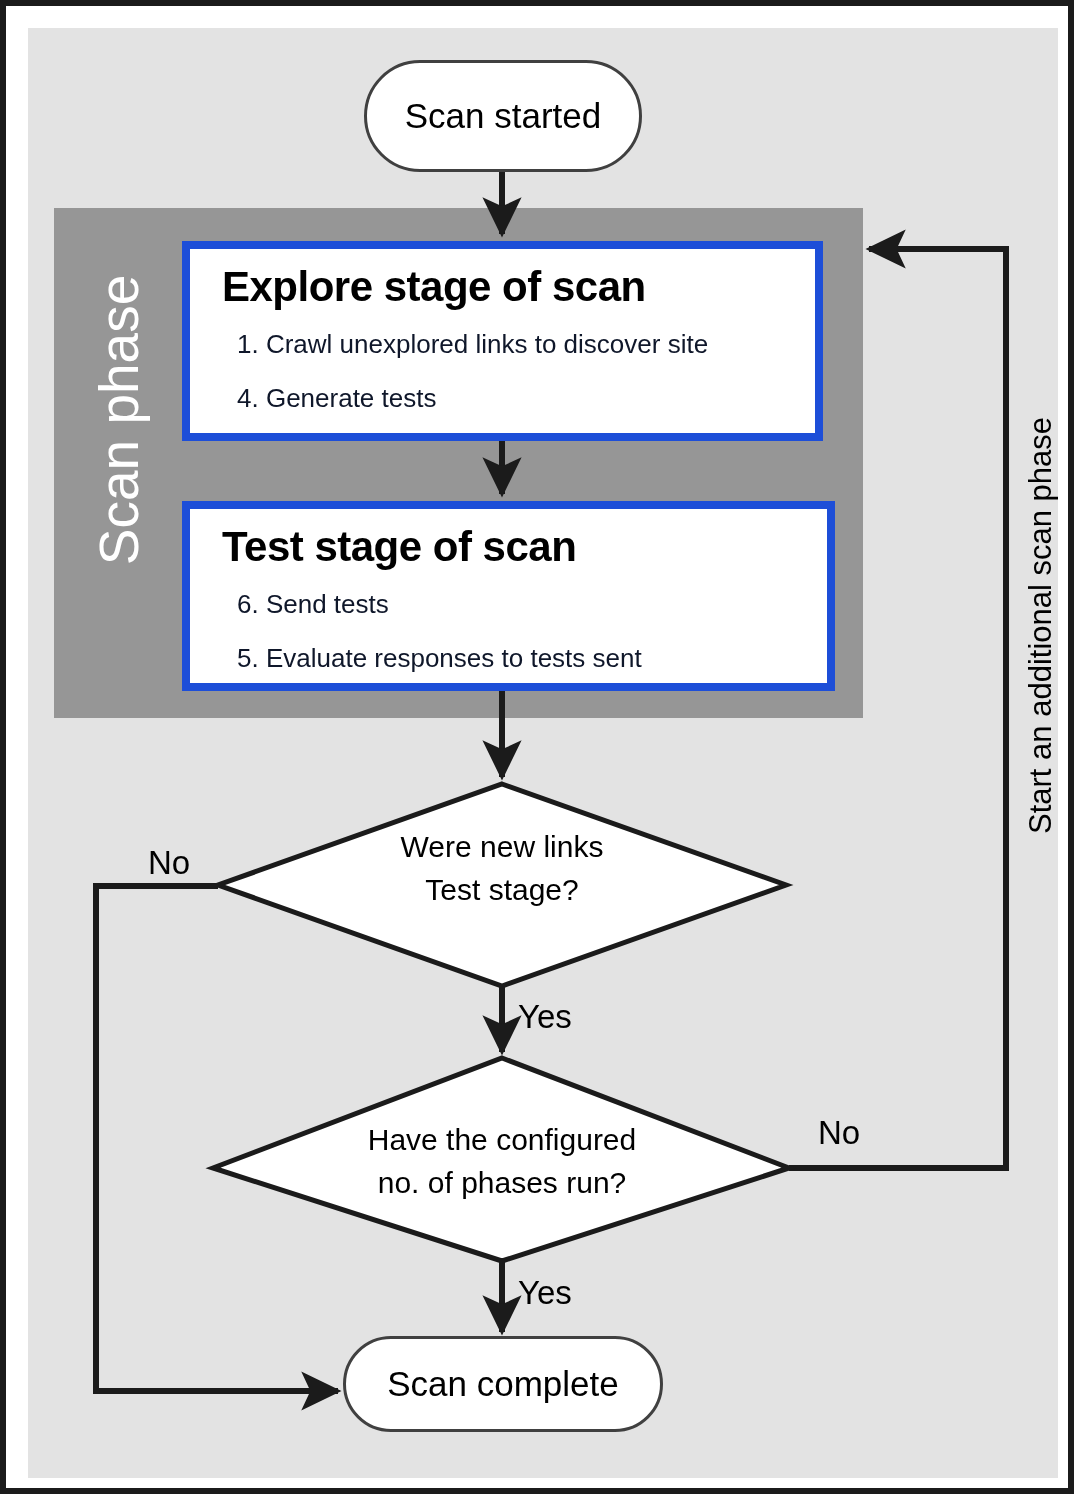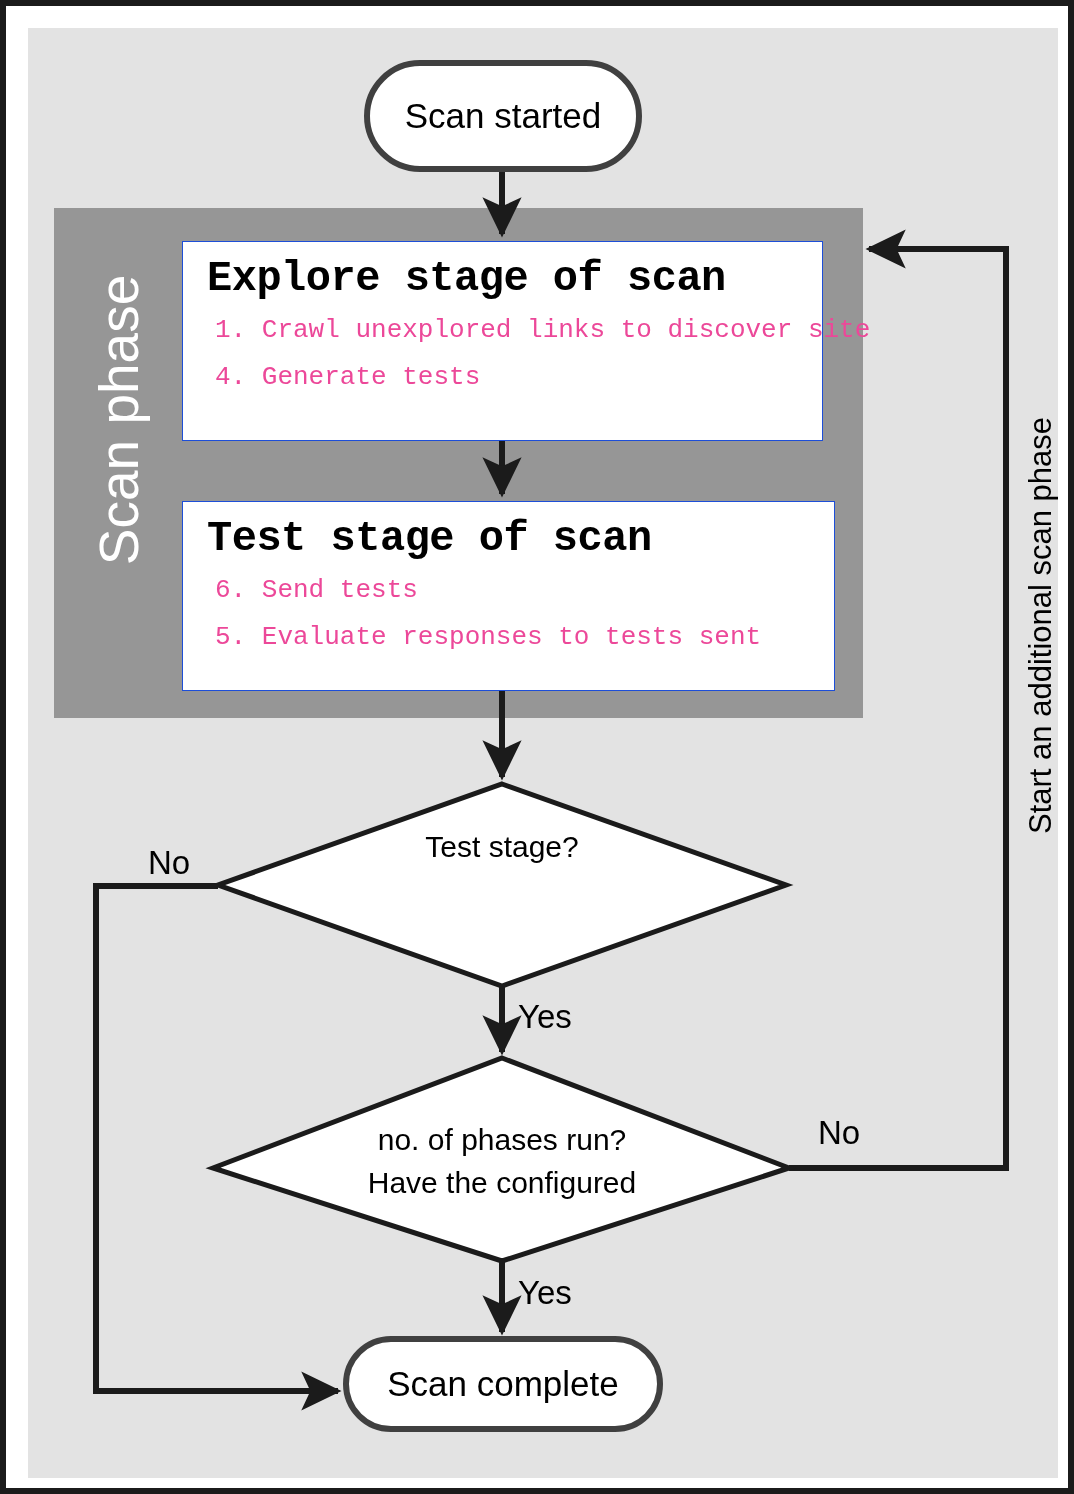--- a/index.html
+++ b/index.html
@@ -57,24 +57,23 @@
     font-size: 55px;
     font-weight: 400;
     letter-spacing: 0px;
     white-space: nowrap;
   }
 
   
   .proc-box {
     position: absolute;
     background: #ffffff;
-    border: 1px solid #1d4ed8;
+    border: 8px solid #1d4ed8;
     box-sizing: border-box;
-    padding: 14px 22px 12px 24px;
-    font-family: Liberation Mono, monospace;
+    padding: 14px 22px 12px 32px;
   }
   #box-explore {
     left: 176px;
     top: 235px;
     width: 641px;
     height: 200px;
   }
   #box-test {
     left: 176px;
     top: 495px;
@@ -84,31 +83,31 @@
   .proc-title {
     font-size: 42px;
     font-weight: bold;
     color: #000000;
     line-height: 1.12;
     margin: 0 0 8px 0;
     letter-spacing: -0.5px;
   }
   .proc-step {
     font-size: 26px;
-    color: #ec4899;
+    color: #0f172a;
     line-height: 1.48;
-    margin: 8px;
+    margin: 15px;
     white-space: nowrap;
   }
 
   
   .terminator {
     position: absolute;
     background: #ffffff;
-    border: 6px solid #404040;
+    border: 3px solid #404040;
     border-radius: 60px;
     box-sizing: border-box;
     display: flex;
     align-items: center;
     justify-content: center;
     font-size: 35px;
     color: #000000;
   }
   #node-start {
     left: 358px;
@@ -213,26 +212,27 @@
     <p class="proc-step">4. Generate tests</p>
   </div>
 
   <div class="proc-box" id="box-test">
     <p class="proc-title">Test stage of scan</p>
     <p class="proc-step">6. Send tests</p>
     <p class="proc-step">5. Evaluate responses to tests sent</p>
   </div>
 
   <div class="diamond-text" id="dtext-1">
+    <div>Were new links</div>
     <div>Test stage?</div>
   </div>
 
   <div class="diamond-text" id="dtext-2">
+    <div>Have the configured</div>
     <div>no. of phases run?</div>
-    <div>Have the configured</div>
   </div>
 
   <div class="edge-label" id="label-no-left">No</div>
   <div class="edge-label" id="label-yes-1">Yes</div>
   <div class="edge-label" id="label-no-right">No</div>
   <div class="edge-label" id="label-yes-2">Yes</div>
   <div class="edge-label" id="label-loop-right">Start an additional scan phase</div>
 
   <div class="terminator" id="node-complete">
     <span>Scan complete</span>

